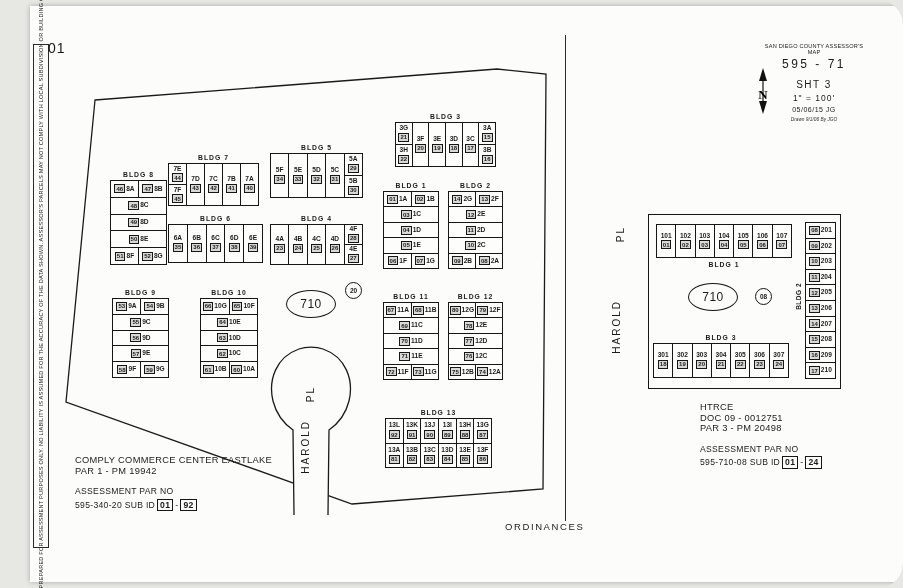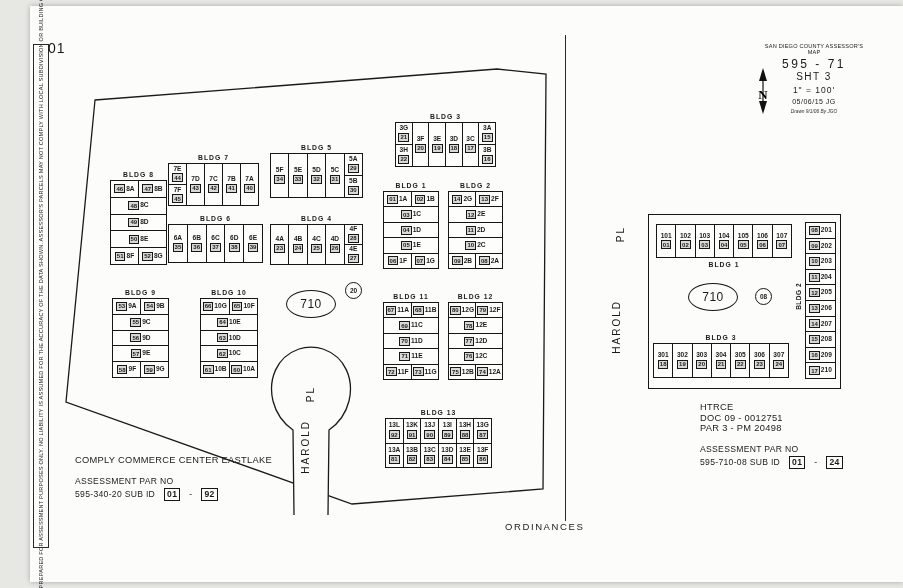--- a/index.html
+++ b/index.html
@@ -1,33 +1,33 @@
 <!DOCTYPE html>
 <html><head>
 <meta charset="utf-8">
 <style>
   html,body{margin:0;padding:0;background:#e7e7e4;}
   .page{position:relative;width:903px;height:588px;background:#e7e7e4;overflow:hidden;
-        font-family:"Liberation Sans",sans-serif;color:#1a1a1a;}
+        font-family:"Liberation Sans",sans-serif;color:#1a1a1a;border-radius:25px;}
   .sheet{position:absolute;left:30px;top:6px;width:873px;height:576px;background:#fcfcfa;
          box-shadow:0 0 5px rgba(0,0,0,.28);}
   .abs{position:absolute;}
   
   .vtext{writing-mode:vertical-rl;transform:rotate(180deg);white-space:nowrap;}
   
   .disclaimer-box{left:33px;top:44px;width:14px;height:502px;border:1px solid #2a2a2a;
        display:flex;align-items:center;justify-content:center;}
   .disclaimer-box .vtext{font-size:5.6px;letter-spacing:.2px;color:#222;}
   
   .corner{left:48px;top:40px;font-size:14px;letter-spacing:1px;font-weight:500;}
   
   .titleblock{left:758px;top:44px;width:112px;text-align:center;line-height:1.05;}
   .tb-agency{font-size:5.6px;letter-spacing:.2px;}
   .tb-mapno{font-size:12px;letter-spacing:2.5px;margin-top:2px;}
-  .tb-sheet{font-size:10px;letter-spacing:1.5px;margin-top:2px;}
+  .tb-sheet{font-size:10px;letter-spacing:1.5px;margin-top:10px;}
   .tb-scale{font-size:8.5px;letter-spacing:1px;margin-top:3px;}
   .tb-date{font-size:7px;letter-spacing:.5px;margin-top:3px;}
   .tb-drawn{font-size:4.8px;font-style:italic;margin-top:4px;color:#333;}
   
   .divider{left:565px;top:35px;width:1.2px;height:486px;background:#2a2a2a;}
   
   .bldg{position:absolute;border:1.2px solid #161616;background:#fdfdfb;display:flex;box-sizing:border-box;}
   .bldg.cols{flex-direction:row;}
   .bldg.rows{flex-direction:column;}
   .col{flex:1;display:flex;flex-direction:column;border-left:1.1px solid #161616;min-width:0;}
@@ -46,21 +46,21 @@
   
   .oval{position:absolute;border:1.4px solid #161616;border-radius:50%;display:flex;
         align-items:center;justify-content:center;font-size:12px;font-weight:500;letter-spacing:.5px;background:#fcfcfa;}
   .circ{position:absolute;border:1px solid #161616;border-radius:50%;display:flex;
         align-items:center;justify-content:center;font-size:6.5px;font-weight:600;background:#fcfcfa;}
   
   .street{font-size:10px;letter-spacing:2px;font-weight:500;}
   
   .footer-block{line-height:10.5px;font-size:9.3px;letter-spacing:.3px;}
   .assess-head{margin-top:10px;font-size:8.6px;}
-  .assess-line{margin-top:2px;font-size:8.6px;display:flex;align-items:center;gap:9px;}
+  .assess-line{margin-top:2px;font-size:8.6px;display:flex;align-items:center;gap:2px;}
   .idbox{border:1px solid #161616;padding:0 2px;font-weight:600;}
   .condo{font-size:9.5px;letter-spacing:1.6px;}
   .eastrect{border:1.3px solid #161616;}
   .bldg2-vlabel{font-size:6.5px;font-weight:600;letter-spacing:.5px;}
   svg{display:block;}
 </style>
 </head>
 <body>
 
 <div class="page">
@@ -648,20 +648,21 @@
       </div>
     </div>
 
   <div class="oval" style="left:286px;top:290px;width:48px;height:26px">710</div>
   <div class="circ" style="left:345px;top:282px;width:15px;height:15px">20</div>
   <div class="abs vtext street" style="left:305px;top:386px">PL</div>
   <div class="abs vtext street" style="left:300px;top:420px">HAROLD</div>
 
   <div class="abs footer-block" style="left:75px;top:455px">
     <div>COMPLY COMMERCE CENTER EASTLAKE</div>
+    <div>PAR 1 - PM 19942</div>
     <div class="assess-head">ASSESSMENT PAR NO</div>
     <div class="assess-line">
       <span>595-340-20 SUB ID</span>
       <span class="idbox">01</span>
       <span>-</span>
       <span class="idbox">92</span>
     </div>
   </div>
 
   <div class="abs eastrect" style="left:648px;top:214px;width:191px;height:173px"></div>

